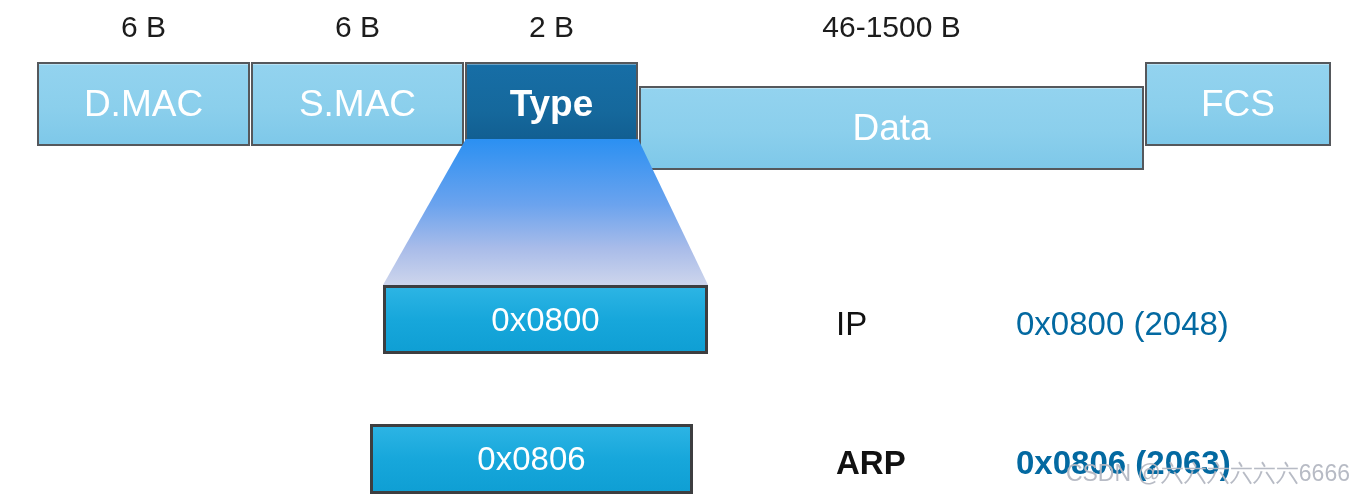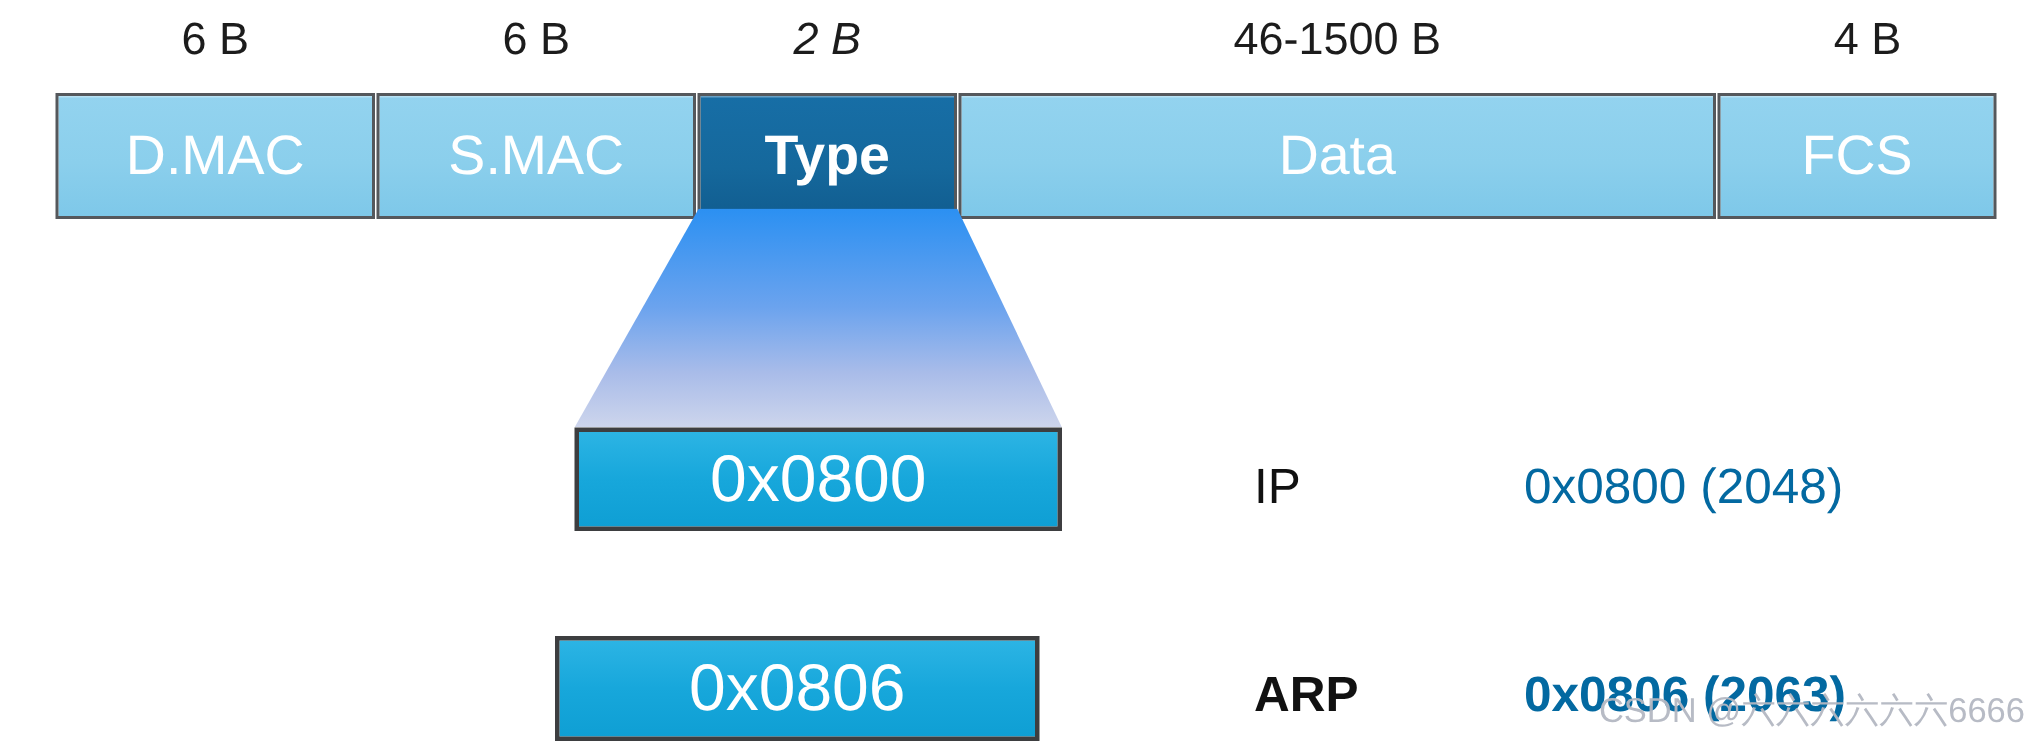--- a/index.html
+++ b/index.html
@@ -60,21 +60,21 @@
     position: absolute;
     left: 383px;
     width: 319px;
     height: 63px;
     background: linear-gradient(180deg, #2cb4e4 0%, #17a7db 50%, #0f9fd4 100%);
     border: 3px solid #3d3e40;
     display: flex;
     align-items: center;
     justify-content: center;
     color: #ffffff;
-    font-size: 44px;
+    font-size: 33px;
     font-weight: 400;
   }
   .vbox.first { top: 285px; }
   .vbox.second { top: 424px; left: 370px; width: 317px; height: 64px; }
   
   .proto-label {
     position: absolute;
     left: 836px;
     font-size: 33px;
     color: #111111;
@@ -100,28 +100,27 @@
     white-space: nowrap;
   }
 </style>
 </head>
 <body>
 
 <div class="stage">
 
   <div class="size-label" style="left:37px;  width:213px;">6 B</div>
   <div class="size-label" style="left:251px; width:213px;">6 B</div>
-  <div class="size-label" style="left:465px; width:173px;font-style:italic;">2 B</div>
+  <div class="size-label" style="left:465px; width:173px;">2 B</div>
   <div class="size-label" style="left:639px; width:505px;">46-1500 B</div>
-  <div class="size-label" style="left:1145px;width:200px;">4 B</div>
 
   <div class="field" style="left:37px;  width:209px;">D.MAC</div>
   <div class="field" style="left:251px; width:209px;">S.MAC</div>
   <div class="field dark" style="left:465px; width:169px;">Type</div>
-  <div class="field" style="left:639px; width:501px;">Data</div>
+  <div class="field" style="left:639px; width:501px;margin-top:24px;">Data</div>
   <div class="field" style="left:1145px;width:182px;">FCS</div>
 
   <div class="funnel"></div>
 
   <div class="vbox first">0x0800</div>
   <div class="vbox second">0x0806</div>
 
   <div class="proto-label row1">IP</div>
   <div class="proto-code  row1">0x0800 (2048)</div>
   <div class="proto-label row2">ARP</div>

